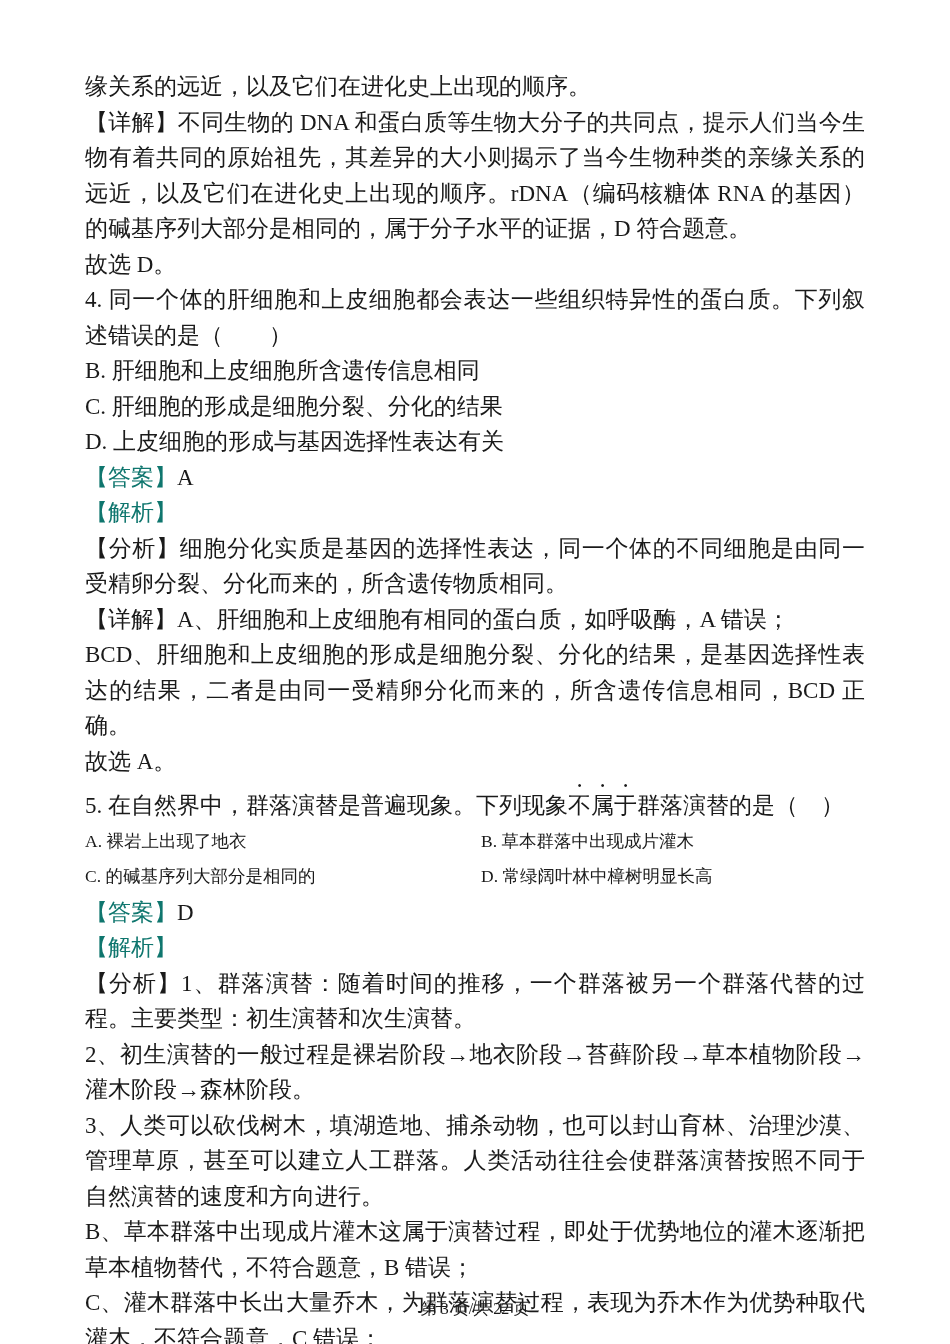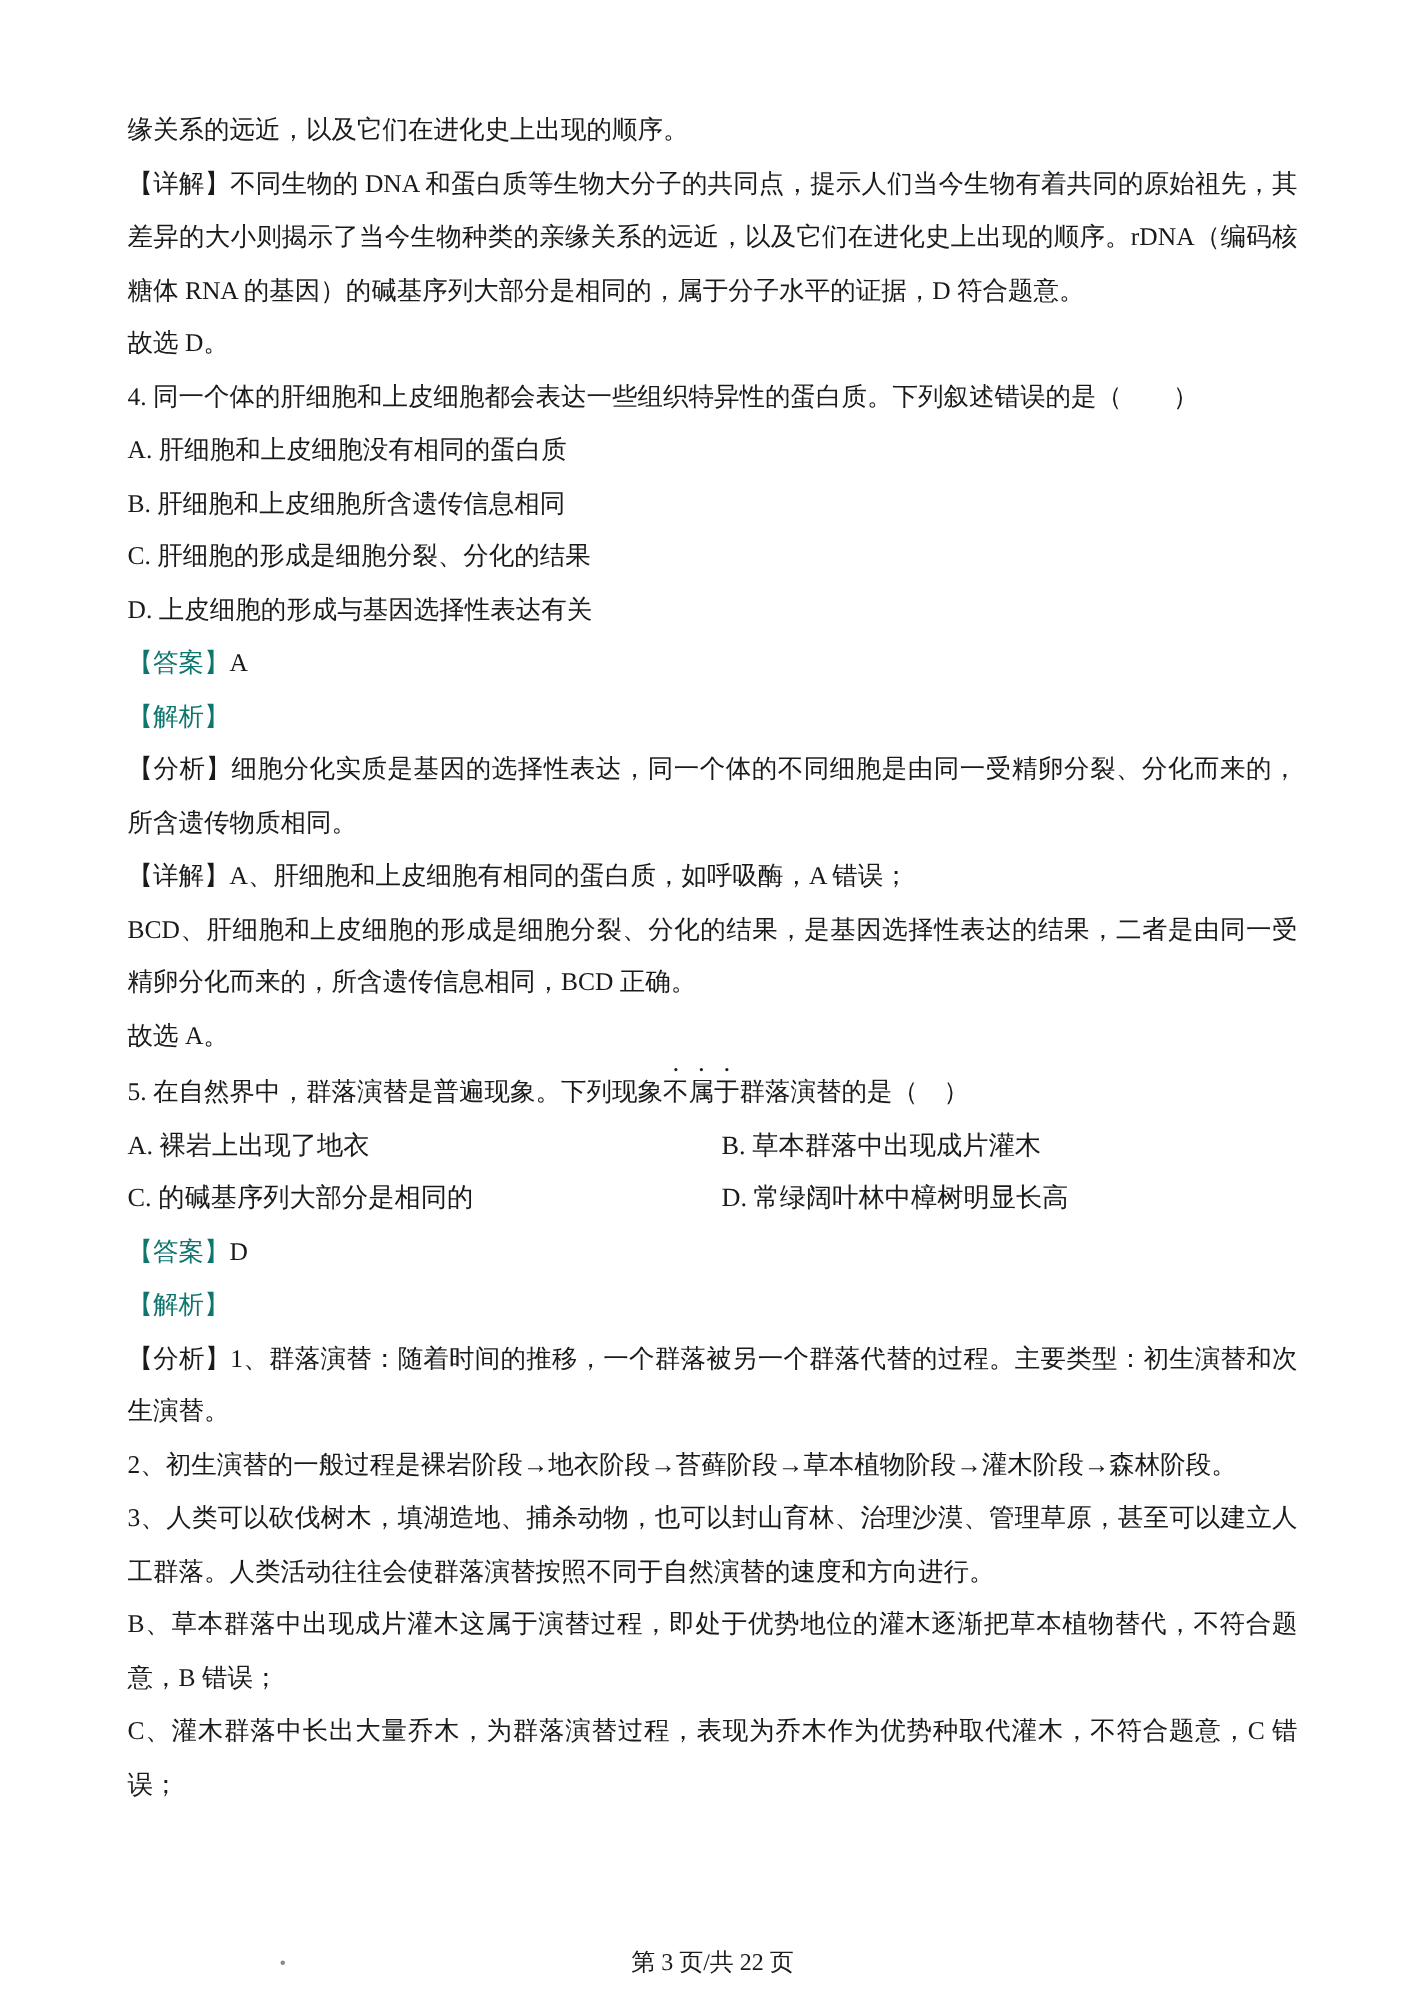--- a/index.html
+++ b/index.html
@@ -20,21 +20,21 @@
     inset: 0;
     background: #ffffff;
   }
   #content {
     position: absolute;
     left: 85px;
     top: 69px;
     width: 780px;
   }
   .para {
-    font-size: 17px;
+    font-size: 23px;
     line-height: 35.5px;
     text-align: justify;
     margin: 0;
   }
   .cols {
     display: flex;
     font-size: 17.5px;
     line-height: 35.5px;
   }
   .cols .col1 { width: 396px; }
@@ -68,21 +68,20 @@
 </style>
 </head>
 <body>
 
 <div class="page">
   <div id="content">
       <div class="para"><span>缘关系的远近，以及它们在进化史上出现的顺序。</span></div>
       <div class="para"><span>【详解】不同生物的 DNA 和蛋白质等生物大分子的共同点，提示人们当今生物有着共同的原始祖先，其差异的大小则揭示了当今生物种类的亲缘关系的远近，以及它们在进化史上出现的顺序。rDNA（编码核糖体 RNA 的基因）的碱基序列大部分是相同的，属于分子水平的证据，D 符合题意。</span></div>
       <div class="para"><span>故选 D。</span></div>
       <div class="para"><span>4. 同一个体的肝细胞和上皮细胞都会表达一些组织特异性的蛋白质。下列叙述错误的是（　　）</span></div>
-      <div class="para"><span>A. 肝细胞和上皮细胞没有相同的蛋白质</span></div>
       <div class="para"><span>B. 肝细胞和上皮细胞所含遗传信息相同</span></div>
       <div class="para"><span>C. 肝细胞的形成是细胞分裂、分化的结果</span></div>
       <div class="para"><span>D. 上皮细胞的形成与基因选择性表达有关</span></div>
       <div class="para"><span class="blue">【答案】</span><span>A</span></div>
       <div class="para"><span class="blue">【解析】</span></div>
       <div class="para"><span>【分析】细胞分化实质是基因的选择性表达，同一个体的不同细胞是由同一受精卵分裂、分化而来的，所含遗传物质相同。</span></div>
       <div class="para"><span>【详解】A、肝细胞和上皮细胞有相同的蛋白质，如呼吸酶，A 错误；</span></div>
       <div class="para"><span>BCD、肝细胞和上皮细胞的形成是细胞分裂、分化的结果，是基因选择性表达的结果，二者是由同一受精卵分化而来的，所含遗传信息相同，BCD 正确。</span></div>
       <div class="para"><span>故选 A。</span></div>
       <div class="para"><span>5. 在自然界中，群落演替是普遍现象。下列现象</span><span class="emph">不属于</span><span>群落演替的是（　）</span></div>

